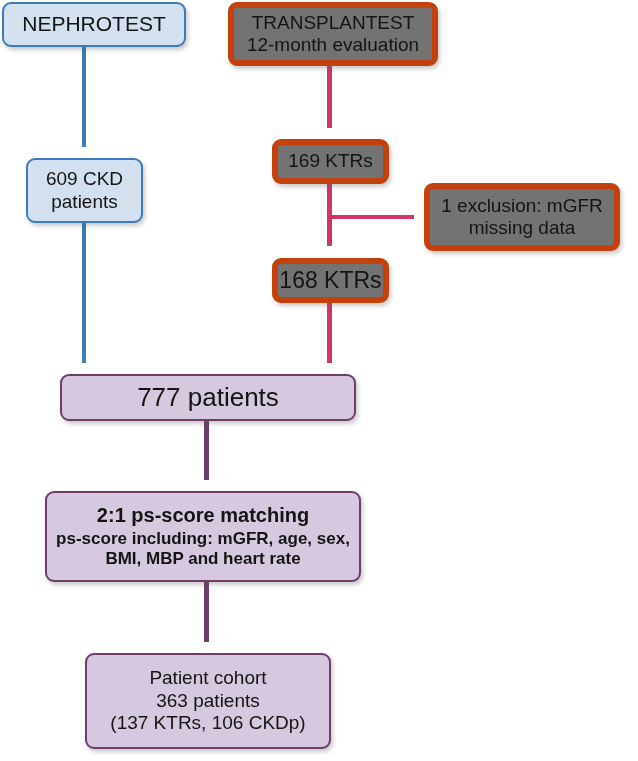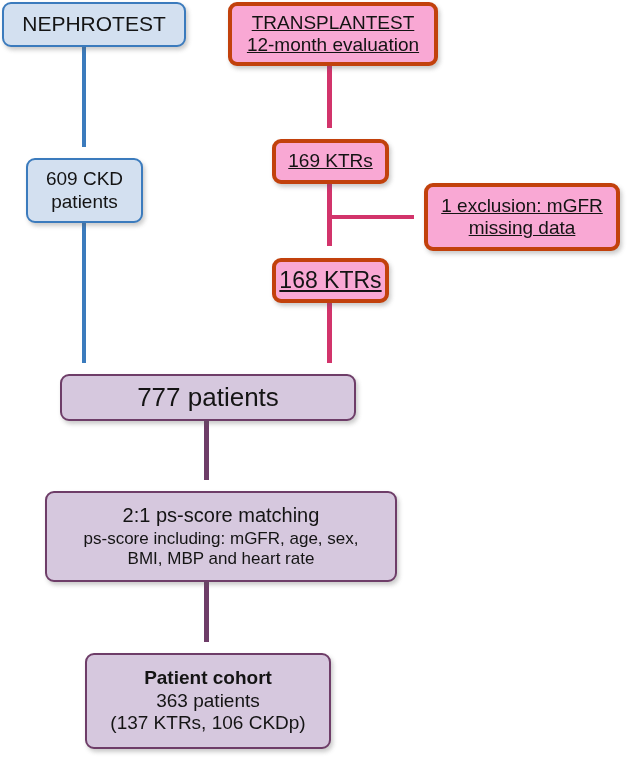--- a/index.html
+++ b/index.html
@@ -32,43 +32,42 @@
   }
   .node .ln { display: block; white-space: nowrap; }
 
   
   .blue {
     background: #d3e0f0;
     border: 2px solid #3b7bbd;
     box-shadow: 2px 3px 4px rgba(90,90,90,0.32);
   }
   .pink {
-    background: #f9a8d4;
-    border: 4px solid #c2410c;
+    background: #737373;
+    border: 6px solid #c2410c;
     box-shadow: 2px 3px 4px rgba(90,90,90,0.32);
-    text-decoration: underline;
   }
   .purple {
     background: #d6c8de;
     border: 2px solid #6e3d68;
     box-shadow: 2px 3px 4px rgba(90,90,90,0.32);
   }
 
   
   #n-nephrotest { left: 2px;   top: 2px;   width: 184px; height: 45px; font-size: 21px; }
   #n-ckd        { left: 26px;  top: 158px; width: 117px; height: 65px; font-size: 19px; }
   #n-transplantest { left: 228px; top: 2px; width: 210px; height: 64px; font-size: 19px; }
   #n-ktr169     { left: 272px; top: 139px; width: 117px; height: 45px; font-size: 19px; }
   #n-exclusion  { left: 424px; top: 183px; width: 196px; height: 68px; font-size: 19px; }
   #n-ktr168     { left: 272px; top: 258px; width: 117px; height: 45px; font-size: 23px; }
   #n-777        { left: 60px;  top: 374px; width: 296px; height: 47px; font-size: 26px; }
-  #n-psscore    { left: 45px;  top: 491px; width: 352px; height: 91px; font-size: 17px; }
+  #n-psscore    { left: 45px;  top: 491px; width: 316px; height: 91px; font-size: 17px; font-weight: bold; }
   #n-psscore .ln.big { font-size: 20px; margin-bottom: 2px; }
   #n-cohort     { left: 85px;  top: 653px; width: 246px; height: 96px; font-size: 19px; }
-  #n-cohort .ln.bold { font-weight: bold; text-align: right; }
+  #n-cohort .ln.bold { font-weight: normal; text-align: right; }
 
   
   .conn {
     position: absolute;
     z-index: 1;
   }
   .vline { position: absolute; }
   .hline { position: absolute; }
   .arrowhead {
     position: absolute;

